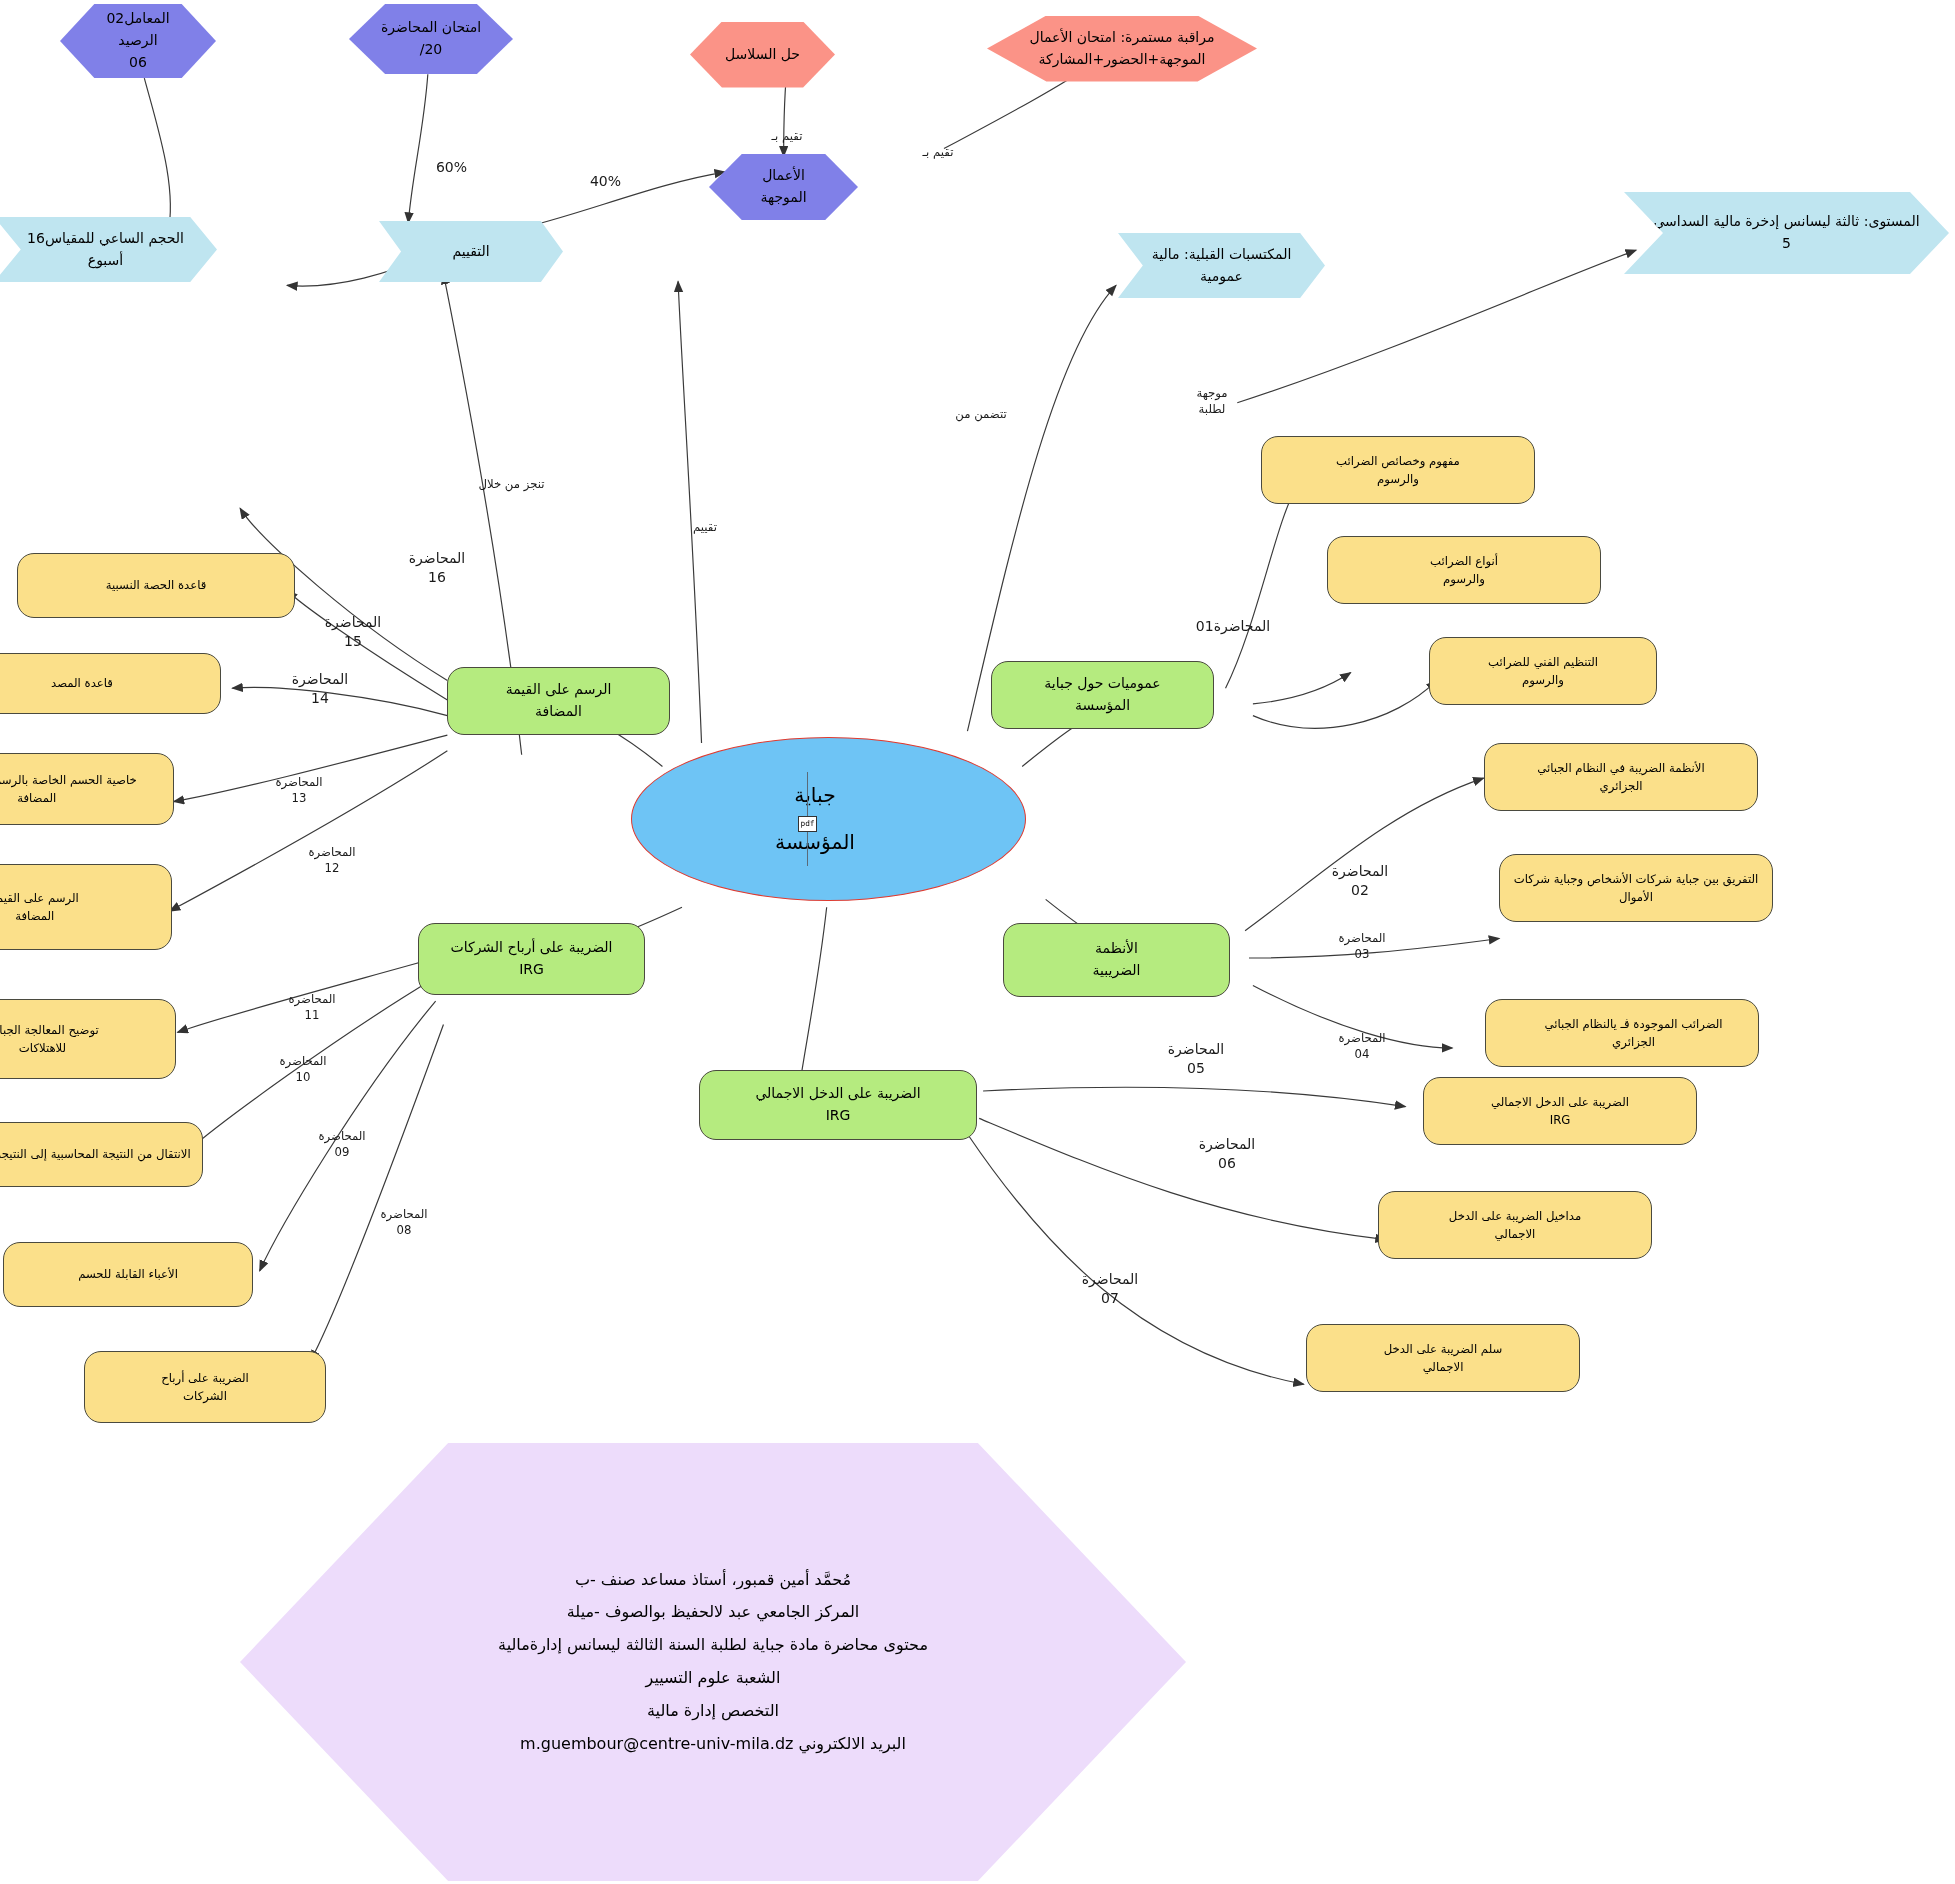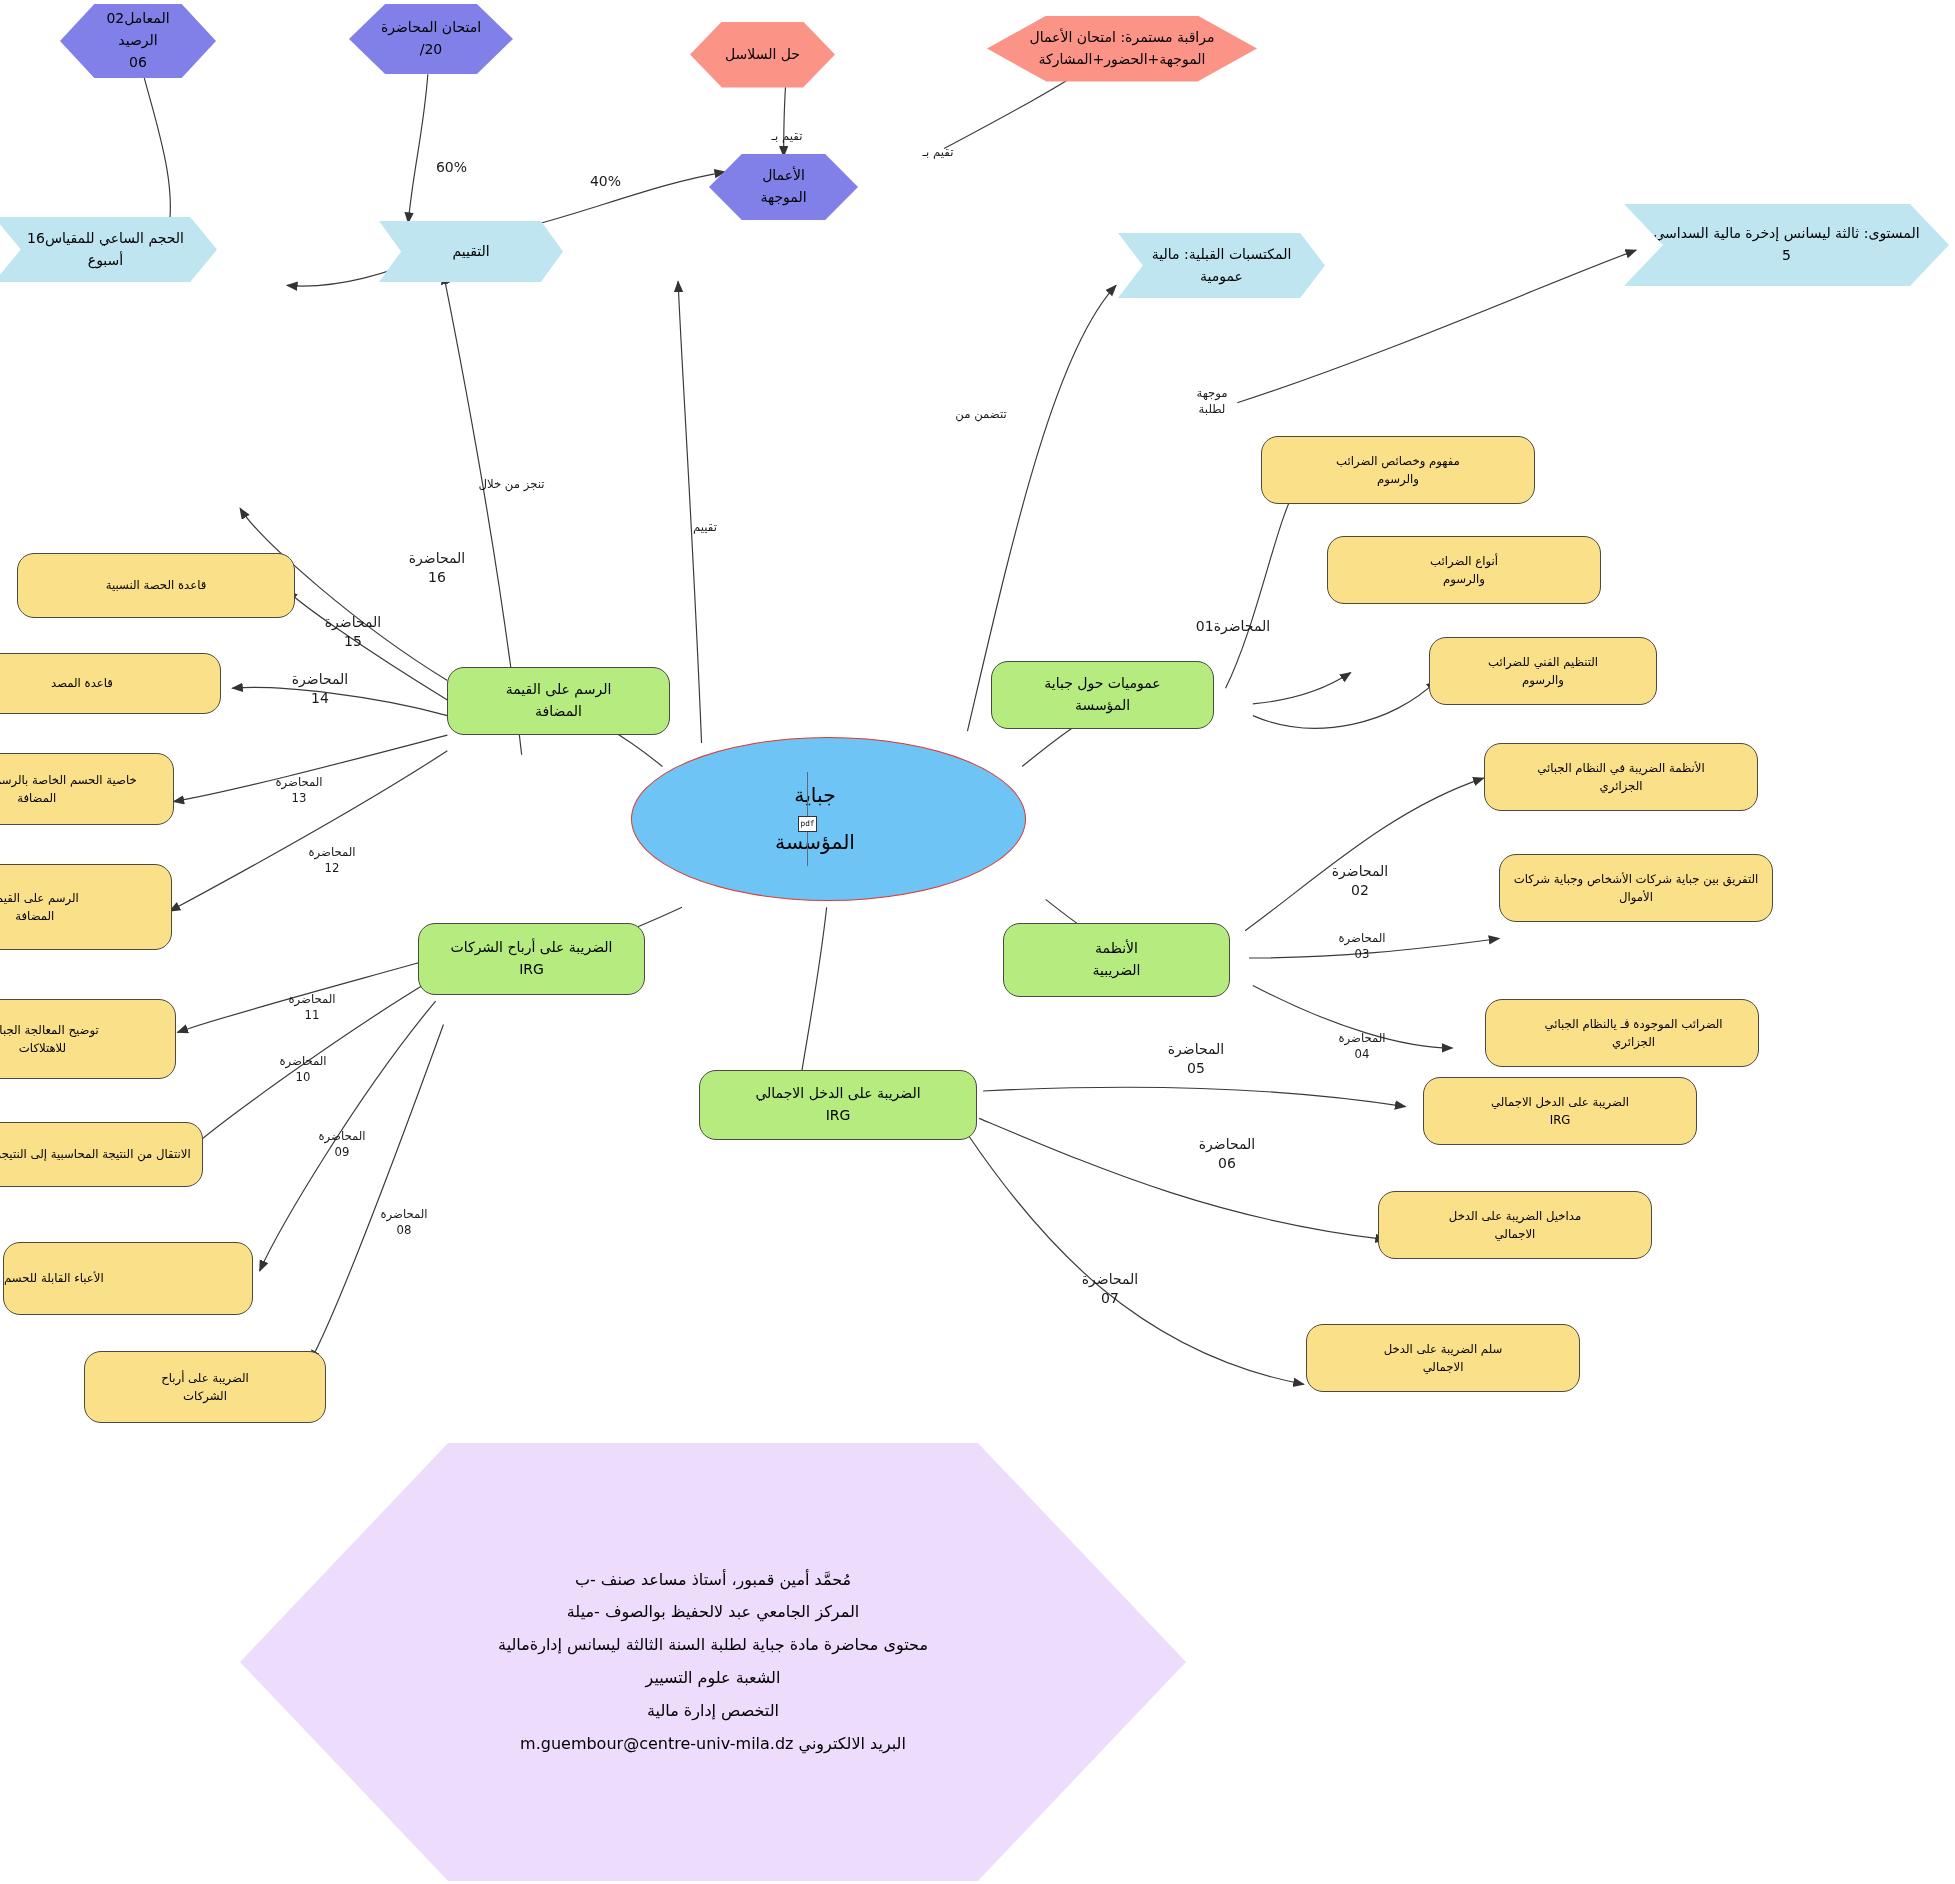--- a/index.html
+++ b/index.html
@@ -127,21 +127,21 @@
 
   <div class="node chev fs-lg" style="left:491px;top:221px;width:184px;height:61px;">
     <span>التقييم</span>
   </div>
 
   <div class="node chev fs-lg" style="left:1230px;top:233px;width:207px;height:65px;">
     <span>المكتسبات القبلية: مالية
 عمومية</span>
   </div>
 
-  <div class="node chev fs-lg" style="left:1736px;top:192px;width:325px;height:82px;margin-top:12px;">
+  <div class="node chev fs-lg" style="left:1736px;top:192px;width:325px;height:82px;">
     <span>المستوى: ثالثة ليسانس إدخرة مالية السداسي
 5</span>
   </div>
 
   <div class="elabel fs-lg" style="left:532px;top:139px;width:63px;">
     <span>60%</span>
   </div>
   <div class="elabel fs-lg" style="left:686px;top:153px;width:63px;">
     <span>40%</span>
   </div>
@@ -221,21 +221,21 @@
 
   <div class="node rect yellow fs-md" style="left:21.5px;top:999px;width:266px;height:80px;">
     <span>توضيح المعالجة الجبائية
 للاهتلاكات</span>
   </div>
 
   <div class="node rect yellow fs-md" style="left:57px;top:1122px;width:258px;height:65px;">
     <span>الانتقال من النتيجة المحاسبية إلى النتيجة الجبائية</span>
   </div>
 
-  <div class="node rect yellow fs-md" style="left:115px;top:1242px;width:250px;height:73px;justify-content:flex-end;">
+  <div class="node rect yellow fs-md" style="left:115px;top:1242px;width:250px;height:65px;">
     <span>الأعباء القابلة للحسم</span>
   </div>
 
   <div class="node rect yellow fs-md" style="left:196px;top:1351px;width:242px;height:72px;">
     <span>الضريبة على أرباح
 الشركات</span>
   </div>
 
   <div class="node rect yellow fs-md" style="left:1373px;top:436px;width:274px;height:68px;">
     <span>مفهوم وخصائص الضرائب

